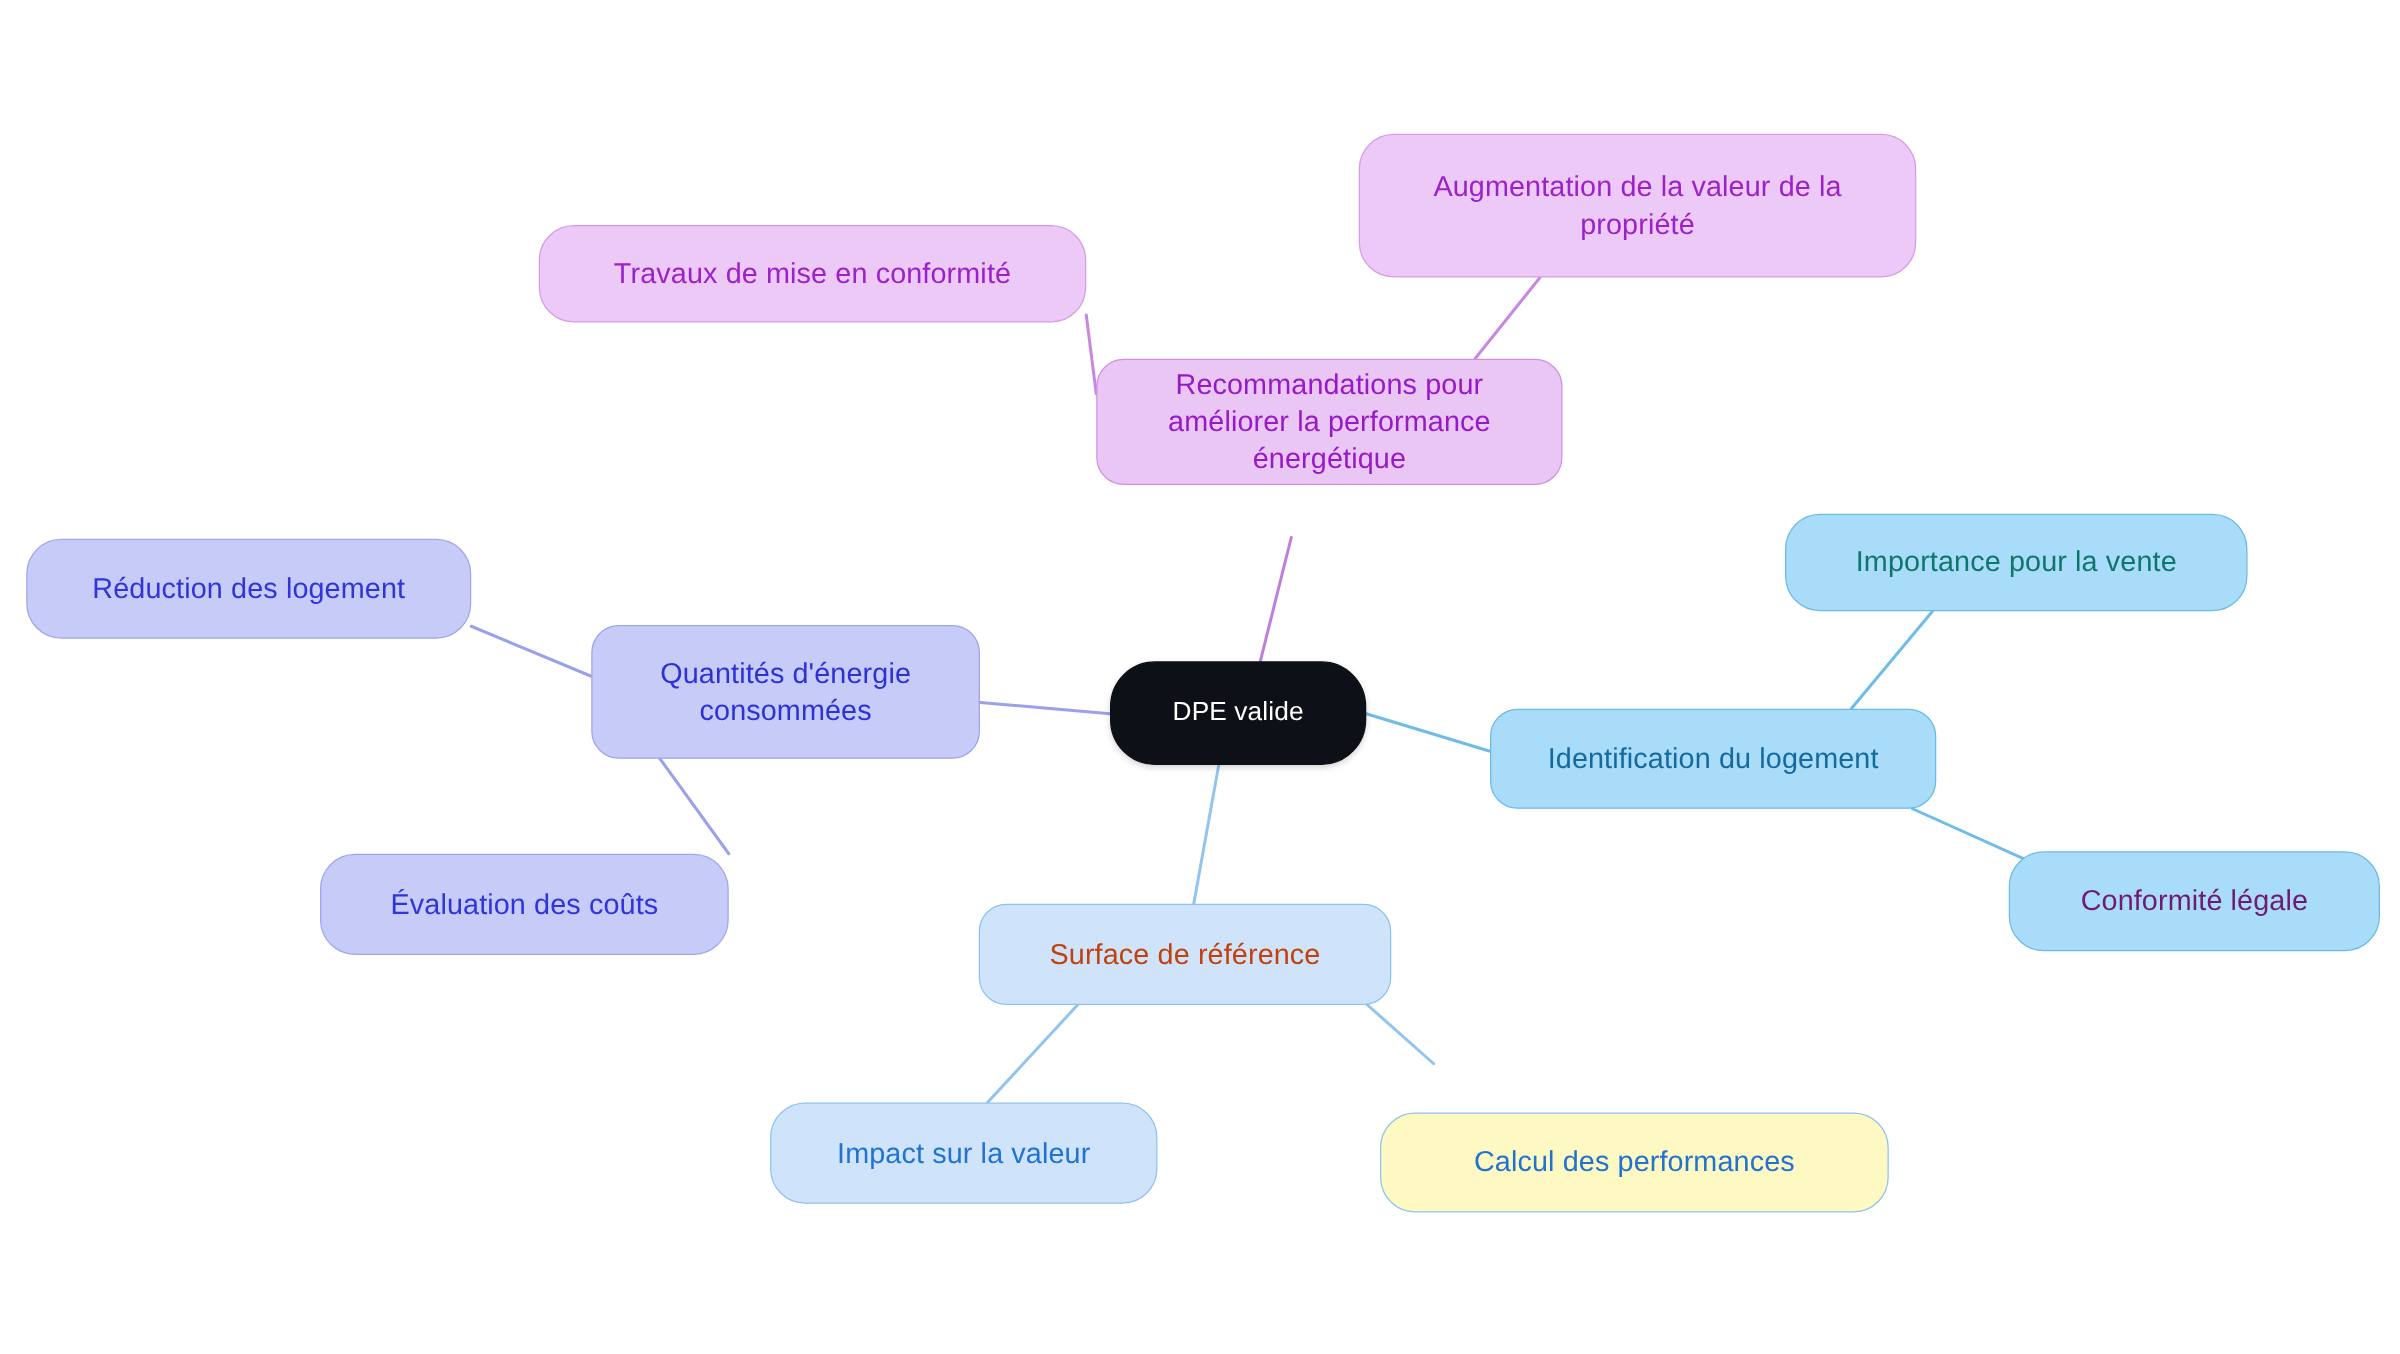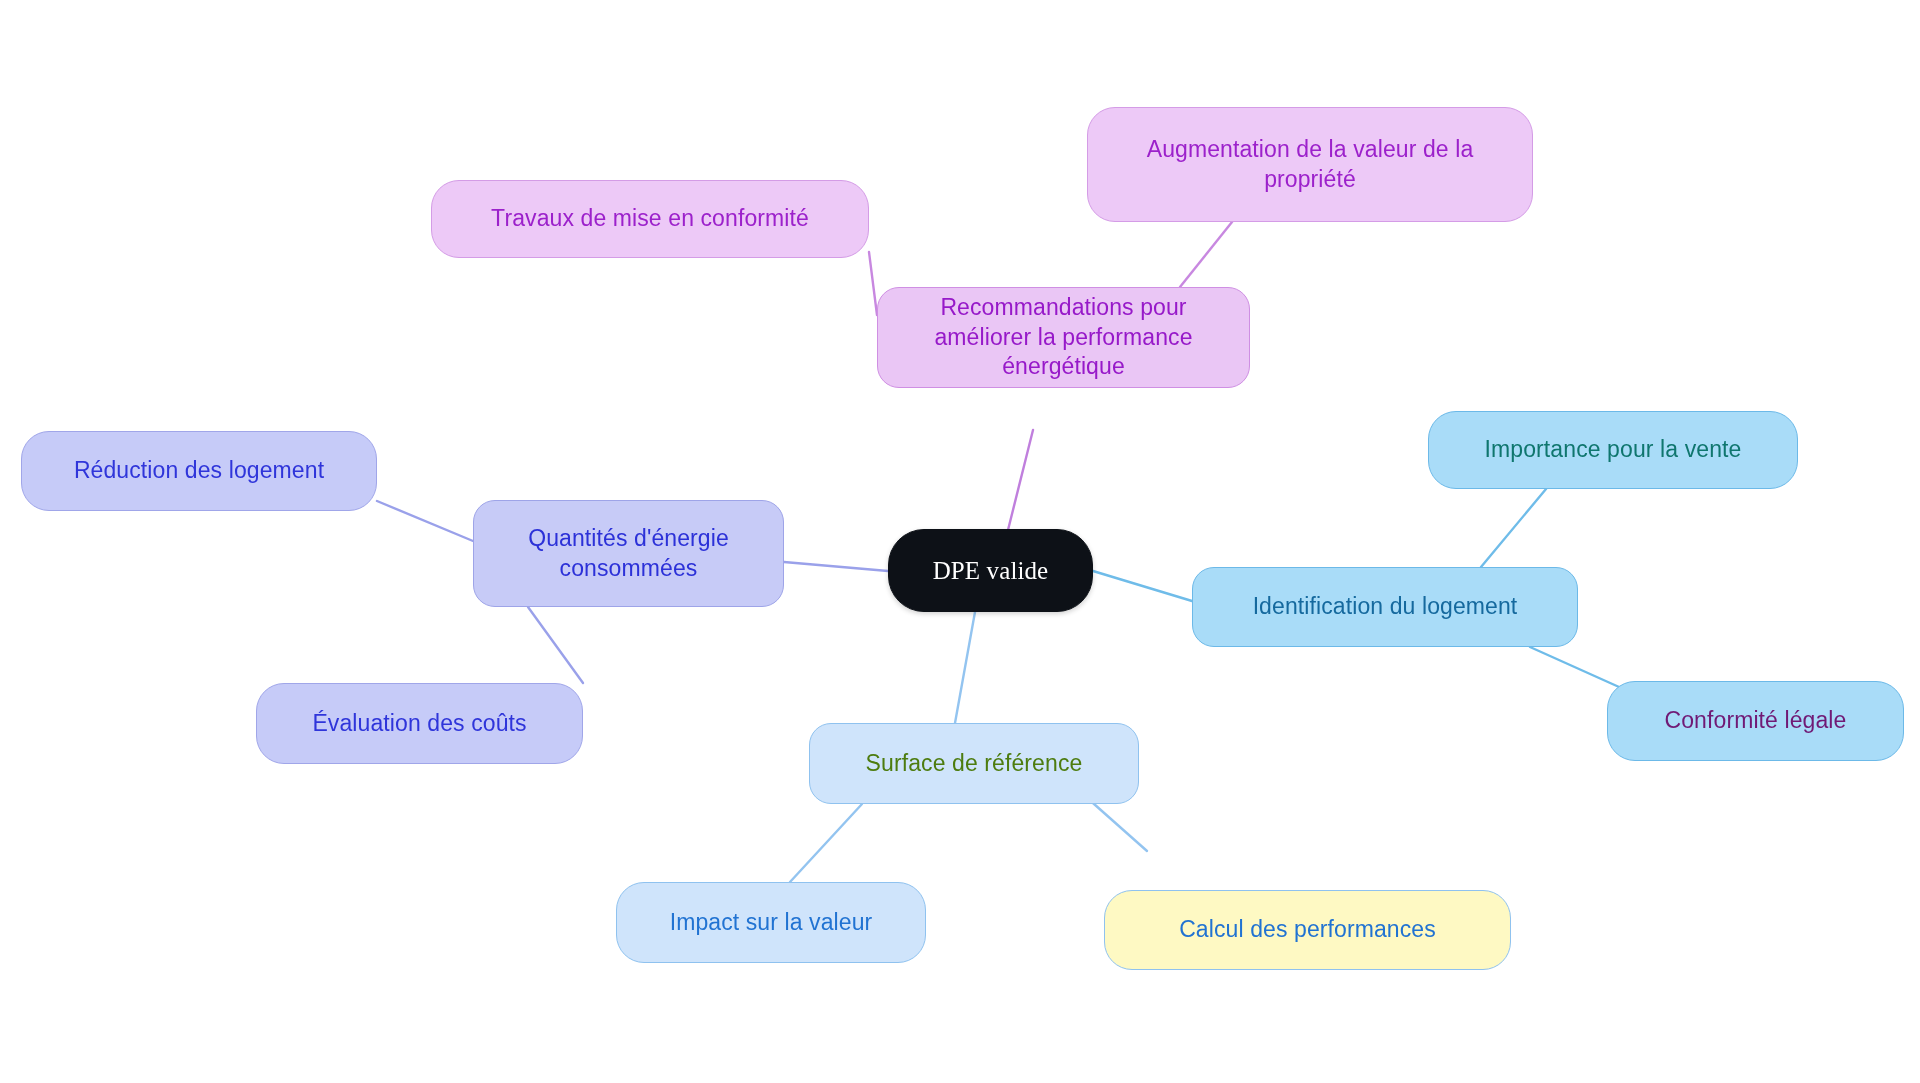--- a/index.html
+++ b/index.html
@@ -41,23 +41,22 @@
     white-space: pre-line;
     z-index: 5;
     letter-spacing: 0.1px;
   }
 
   .node-root {
     background: #0d1117;
     border-color: #0d1117;
     color: #ffffff;
     border-radius: 36px;
-    font-size: 25px;
+    font-size: 21px;
     box-shadow: 0 2px 5px rgba(0,0,0,0.18);
-    font-family: Liberation Serif, serif;
   }
 
   .node-purple-main {
     background: #eac6f5;
     border-color: #cf8fe3;
     color: #9719c9;
     border-radius: 22px;
     font-size: 23px;
   }
 
@@ -140,20 +139,20 @@
       <div class="node node-purple-main" style="left: 877px; top: 287px; width: 373px; height: 101px; background: rgb(234, 198, 245); border-color: rgb(207, 143, 227); color: rgb(151, 25, 201);"><span>Recommandations pour
 améliorer la performance
 énergétique</span></div>
       <div class="node node-purple-leaf" style="left: 431px; top: 180px; width: 438px; height: 78px; background: rgb(237, 201, 247); border-color: rgb(212, 156, 230); color: rgb(156, 33, 203);"><span>Travaux de mise en conformité</span></div>
       <div class="node node-purple-leaf" style="left: 1087px; top: 107px; width: 446px; height: 115px; background: rgb(237, 201, 247); border-color: rgb(212, 156, 230); color: rgb(156, 33, 203);"><span>Augmentation de la valeur de la
 propriété</span></div>
       <div class="node node-periwinkle-main" style="left: 473px; top: 500px; width: 311px; height: 107px; background: rgb(199, 203, 247); border-color: rgb(158, 164, 232); color: rgb(44, 49, 216);"><span>Quantités d'énergie
 consommées</span></div>
       <div class="node node-periwinkle-leaf" style="left: 21px; top: 431px; width: 356px; height: 80px; background: rgb(198, 203, 248); border-color: rgb(160, 166, 233); color: rgb(47, 53, 218);"><span>Réduction des logement</span></div>
       <div class="node node-periwinkle-leaf" style="left: 256px; top: 683px; width: 327px; height: 81px; background: rgb(198, 203, 248); border-color: rgb(160, 166, 233); color: rgb(47, 53, 218);"><span>Évaluation des coûts</span></div>
-      <div class="node node-cyan-main" style="left: 1192px; top: 567px; width: 386px; height: 80px; background: rgb(169, 220, 248); border-color: rgb(108, 185, 232); color: rgb(21, 105, 158);"><span>Identification du logement</span></div>
+      <div class="node node-cyan-main" style="left: 1192px; top: 567px; width: 357px; height: 80px; background: rgb(169, 220, 248); border-color: rgb(108, 185, 232); color: rgb(21, 105, 158);"><span>Identification du logement</span></div>
       <div class="node node-cyan-leaf" style="left: 1428px; top: 411px; width: 370px; height: 78px; background: rgb(169, 220, 248); border-color: rgb(108, 185, 232); color: #0f766e;"><span>Importance pour la vente</span></div>
       <div class="node node-cyan-leaf" style="left: 1607px; top: 681px; width: 297px; height: 80px; background: rgb(169, 220, 248); border-color: rgb(108, 185, 232); color: #701a75;"><span>Conformité légale</span></div>
-      <div class="node node-softblue-main" style="left: 783px; top: 723px; width: 330px; height: 81px; background: rgb(207, 228, 251); border-color: rgb(143, 194, 239); color: #4d7c0f; margin-left: 26px;"><span>Surface de référence</span></div>
+      <div class="node node-softblue-main" style="left: 783px; top: 723px; width: 330px; height: 81px; background: rgb(207, 228, 251); border-color: rgb(143, 194, 239); color: #c2410c;"><span>Surface de référence</span></div>
       <div class="node node-softblue-leaf" style="left: 616px; top: 882px; width: 310px; height: 81px; background: rgb(207, 228, 251); border-color: rgb(143, 194, 239); color: rgb(33, 115, 210);"><span>Impact sur la valeur</span></div>
       <div class="node node-softblue-leaf" style="left: 1104px; top: 851px; width: 407px; height: 80px; background: #fef9c3; border-color: rgb(143, 194, 239); color: rgb(33, 115, 210); margin-top: 39px;"><span>Calcul des performances</span></div>
     </div>
 </div>
 
 </body></html>

